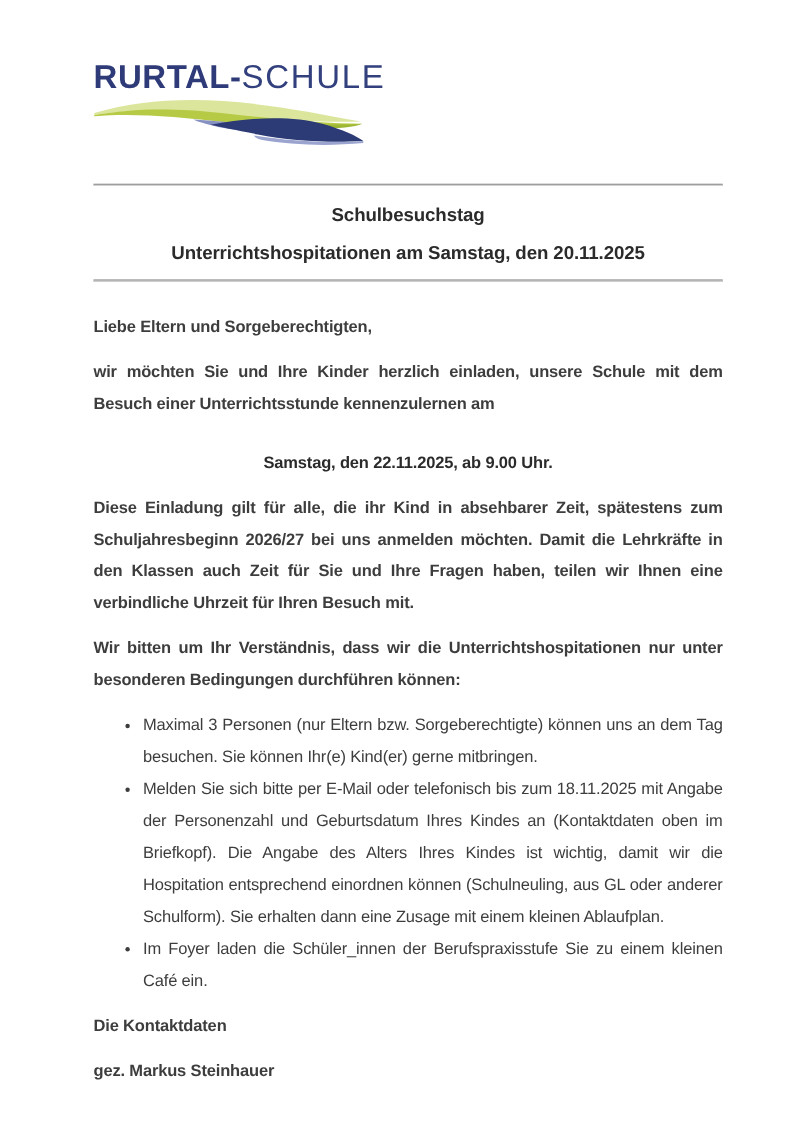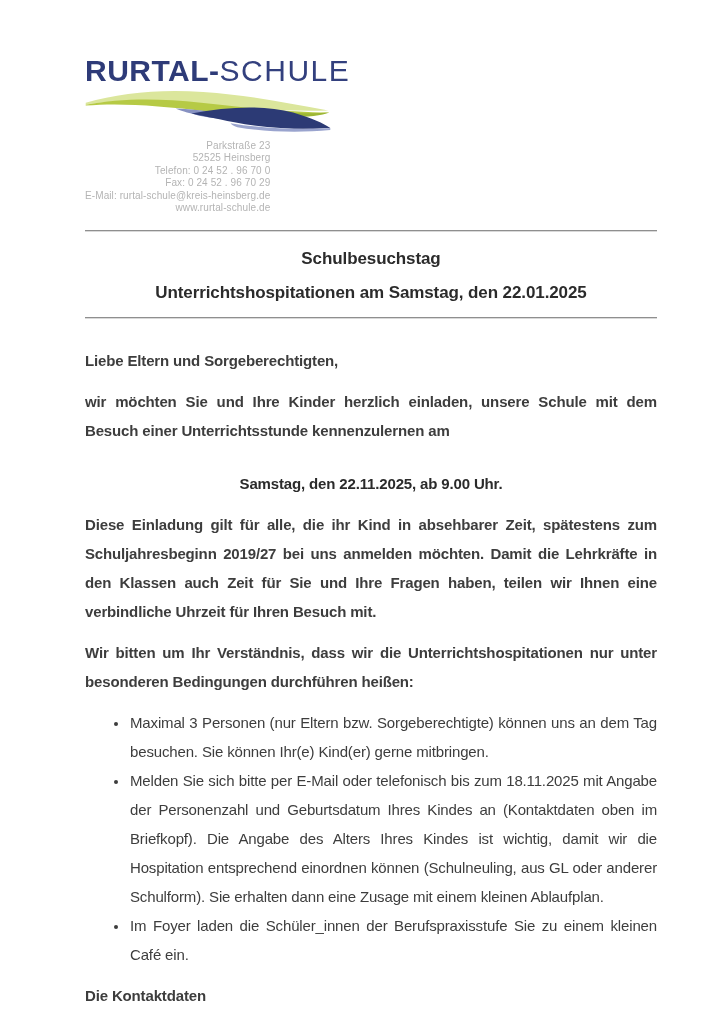--- a/index.html
+++ b/index.html
@@ -17,21 +17,20 @@
   .content {
     padding: 55px 67px 0 85px; 
   }
 
   
   .letterhead {
     display: flex;
     justify-content: space-between;
     align-items: flex-start;
     min-height: 96px;
-    flex-direction: column;
   }
   .logo-wordmark {
     font-size: 30px;
     line-height: 32px;
     color: #2e3b78;
     letter-spacing: 0.5px;
     white-space: nowrap;
   }
   .logo-bold  { font-weight: 700; }
   .logo-light { font-weight: 400; letter-spacing: 1.5px; color: #33407e; }
@@ -105,45 +104,37 @@
         </div>
         <svg class="logo-wave" viewBox="0 0 250 46" xmlns="http://www.w3.org/2000/svg" aria-hidden="true">
           <path d="M0,15 C35,5 75,1 120,4 C165,7 205,15 248,23 C210,24 165,22 115,17 C65,12 30,12 0,17 Z" fill="#dbe69c"></path>
           <path d="M0,17 C35,11 70,10 118,15 C170,21 215,25 249,25 C225,30 175,30 125,24 C75,18 35,15 0,18 Z" fill="#b6ca45"></path>
           <path d="M150,21 C190,25 228,27 249,25 C238,30 205,31 175,28 C163,26 155,24 150,21 Z" fill="#9db735"></path>
           <path d="M92,21 C125,23 160,27 205,33 C175,35 140,33 115,28 C103,25 96,23 92,21 Z" fill="#8791c1"></path>
           <path d="M108,26 C145,19 182,17 212,25 C232,31 243,36 250,41 C220,43 182,41 152,35 C132,31 117,28 108,26 Z" fill="#2c3a75"></path>
           <path d="M148,36 C185,42 222,43 250,41 L250,43 C218,46 183,45 155,40 C151,39 149,37 148,36 Z" fill="#9aa4ce"></path>
         </svg>
       </div>
-      <div class="contact-block">
-        <div>Parkstraße 23</div>
-        <div>52525 Heinsberg</div>
-        <div>Telefon: 0 24 52 . 96 70 0</div>
-        <div>Fax: 0 24 52 . 96 70 29</div>
-        <div>E-Mail: rurtal-schule@kreis-heinsberg.de</div>
-        <div>www.rurtal-schule.de</div>
-      </div>
     </header>
 
     <div class="rule rule-top"></div>
 
     <div class="title-block">
       <div class="title-line">Schulbesuchstag</div>
-      <div class="title-line">Unterrichtshospitationen am Samstag, den 22.01.2025</div>
+      <div class="title-line">Unterrichtshospitationen am Samstag, den 20.11.2025</div>
     </div>
 
     <div class="rule"></div>
 
     <main class="letter-body">
       <p>Liebe Eltern und Sorgeberechtigten,</p>
       <p class="just">wir möchten Sie und Ihre Kinder herzlich einladen, unsere Schule mit dem Besuch einer Unterrichtsstunde kennenzulernen am</p>
       <p class="date-line">Samstag, den 22.11.2025, ab 9.00 Uhr.</p>
-      <p class="just">Diese Einladung gilt für alle, die ihr Kind in absehbarer Zeit, spätestens zum Schuljahresbeginn 2019/27 bei uns anmelden möchten. Damit die Lehrkräfte in den Klassen auch Zeit für Sie und Ihre Fragen haben, teilen wir Ihnen eine verbindliche Uhrzeit für Ihren Besuch mit.</p>
-      <p class="just">Wir bitten um Ihr Verständnis, dass wir die Unterrichtshospitationen nur unter besonderen Bedingungen durchführen heißen:</p>
+      <p class="just">Diese Einladung gilt für alle, die ihr Kind in absehbarer Zeit, spätestens zum Schuljahresbeginn 2026/27 bei uns anmelden möchten. Damit die Lehrkräfte in den Klassen auch Zeit für Sie und Ihre Fragen haben, teilen wir Ihnen eine verbindliche Uhrzeit für Ihren Besuch mit.</p>
+      <p class="just">Wir bitten um Ihr Verständnis, dass wir die Unterrichtshospitationen nur unter besonderen Bedingungen durchführen können:</p>
       <ul class="conditions">
         <li>Maximal 3 Personen (nur Eltern bzw. Sorgeberechtigte) können uns an dem Tag besuchen. Sie können Ihr(e) Kind(er) gerne mitbringen.</li>
         <li>Melden Sie sich bitte per E-Mail oder telefonisch bis zum 18.11.2025 mit Angabe der Personenzahl und Geburtsdatum Ihres Kindes an (Kontaktdaten oben im Briefkopf). Die Angabe des Alters Ihres Kindes ist wichtig, damit wir die Hospitation entsprechend einordnen können (Schulneuling, aus GL oder anderer Schulform). Sie erhalten dann eine Zusage mit einem kleinen Ablaufplan.</li>
         <li>Im Foyer laden die Schüler_innen der Berufspraxisstufe Sie zu einem kleinen Café ein.</li>
       </ul>
       <p class="signoff">Die Kontaktdaten</p>
       <p class="signature">gez. Markus Steinhauer</p>
     </main>
 
   </div>

